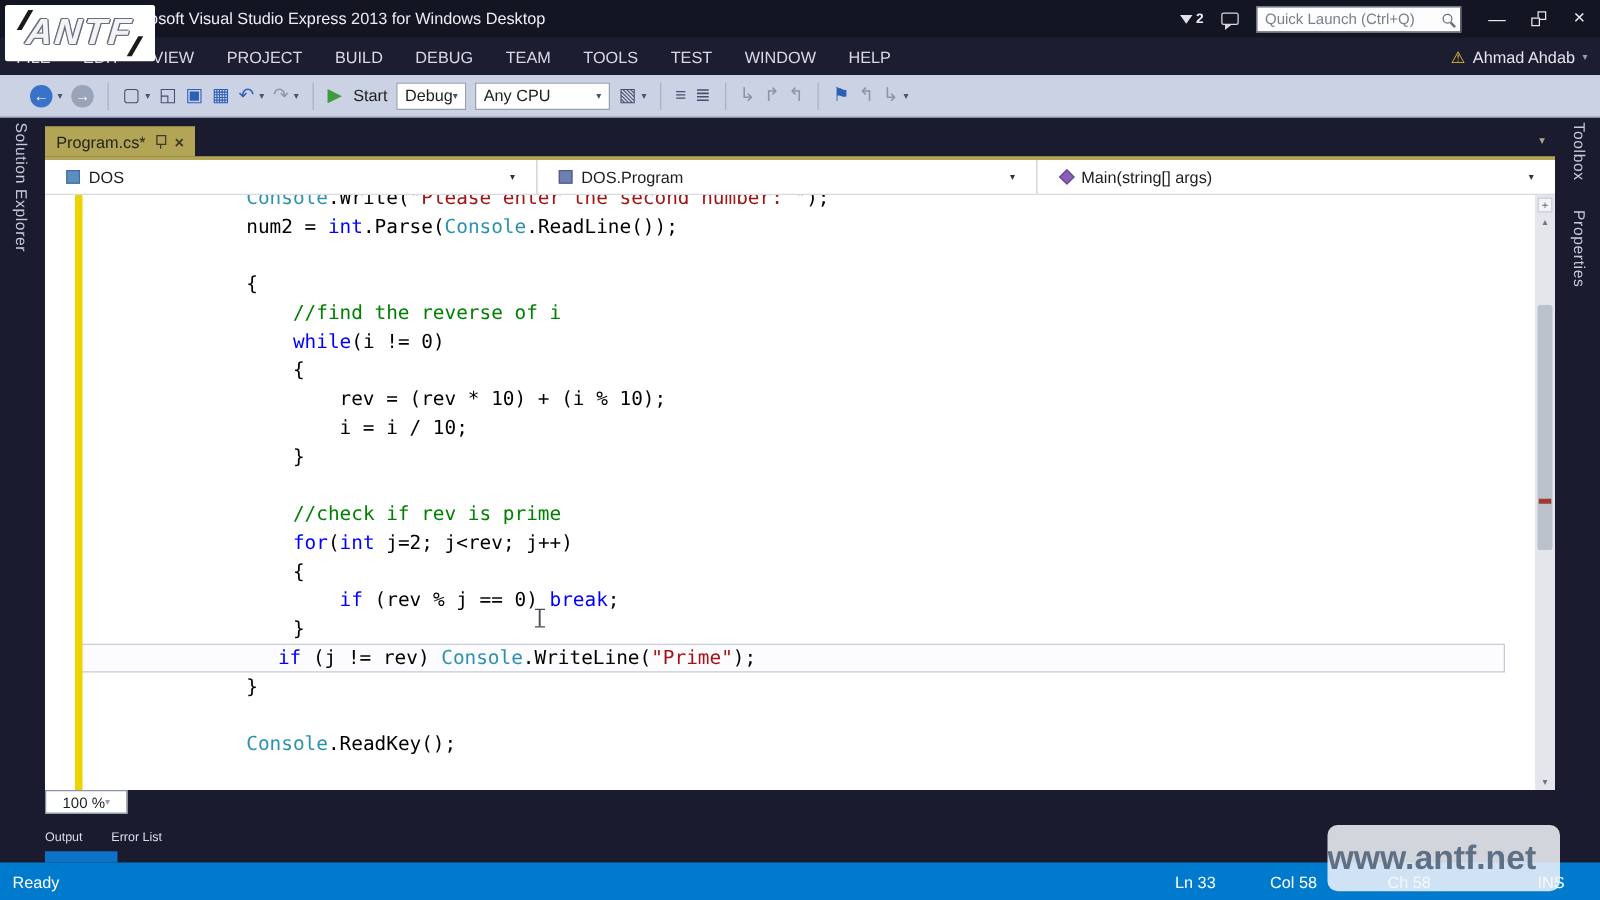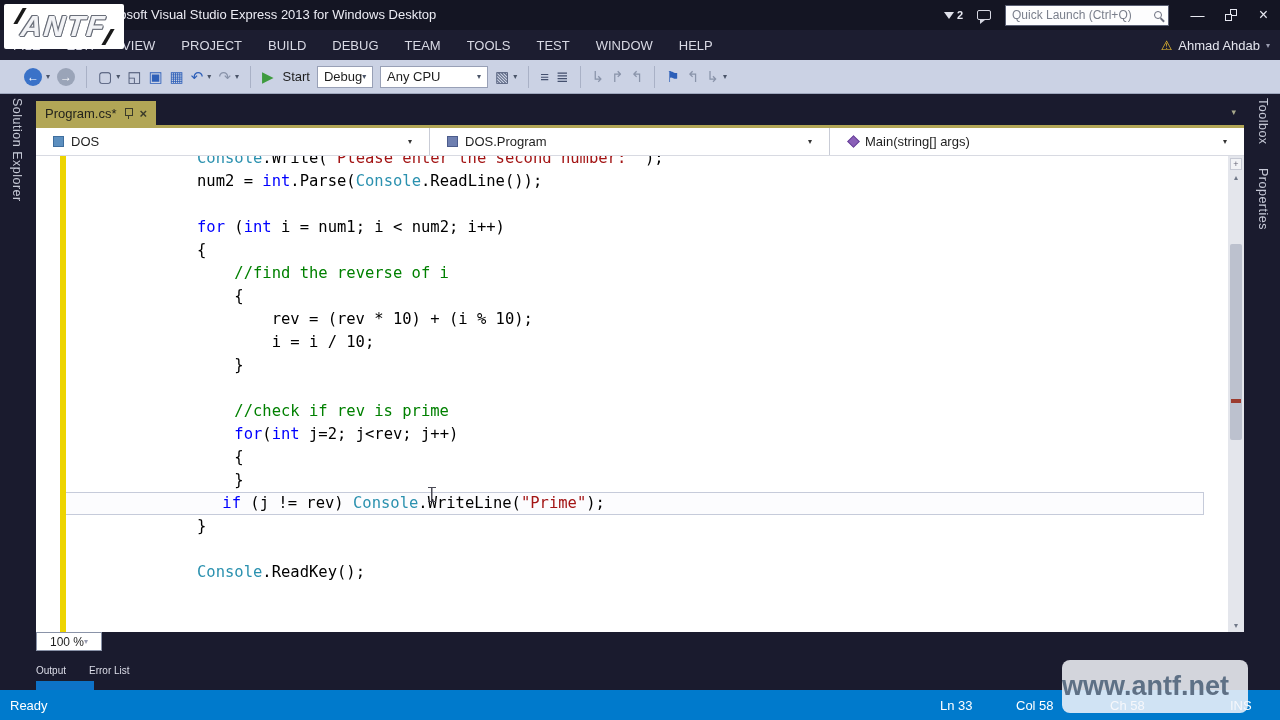--- a/index.html
+++ b/index.html
@@ -224,31 +224,32 @@
       <span class="caret">▾</span>
     </div>
   </div>
 
   <div class="editor">
     <div class="track-bar"></div>
     <div class="code">
         <div class="cl"><span class="tk-p">            </span><span class="tk-t">Console</span><span class="tk-p">.Write(</span><span class="tk-s">"Please enter the second number: "</span><span class="tk-p">);</span></div>
         <div class="cl"><span class="tk-p">            num2 = </span><span class="tk-k">int</span><span class="tk-p">.Parse(</span><span class="tk-t">Console</span><span class="tk-p">.ReadLine());</span></div>
         <div class="cl">&nbsp;</div>
-        <div class="cl"><span class="tk-p">            </span><span class="tk-k">for</span><span class="tk-p"> (</span><span class="tk-k">int</span><span class="tk-p"> i = num1; i &lt; num2; i++)</span></div>
         <div class="cl"><span class="tk-p">            {</span></div>
         <div class="cl"><span class="tk-p">                </span><span class="tk-c">//find the reverse of i</span></div>
+        <div class="cl"><span class="tk-p">                </span><span class="tk-k">while</span><span class="tk-p">(i != 0)</span></div>
         <div class="cl"><span class="tk-p">                {</span></div>
         <div class="cl"><span class="tk-p">                    rev = (rev * 10) + (i % 10);</span></div>
         <div class="cl"><span class="tk-p">                    i = i / 10;</span></div>
         <div class="cl"><span class="tk-p">                }</span></div>
         <div class="cl">&nbsp;</div>
         <div class="cl"><span class="tk-p">                </span><span class="tk-c">//check if rev is prime</span></div>
         <div class="cl"><span class="tk-p">                </span><span class="tk-k">for</span><span class="tk-p">(</span><span class="tk-k">int</span><span class="tk-p"> j=2; j&lt;rev; j++)</span></div>
         <div class="cl"><span class="tk-p">                {</span></div>
+        <div class="cl"><span class="tk-p">                    </span><span class="tk-k">if</span><span class="tk-p"> (rev % j == 0) </span><span class="tk-k">break</span><span class="tk-p">;</span></div>
         <div class="cl"><span class="tk-p">                }</span></div>
         <div class="cl hl"><span class="tk-p">                </span><span class="tk-k">if</span><span class="tk-p"> (j != rev) </span><span class="tk-t">Console</span><span class="tk-p">.WriteLine(</span><span class="tk-s">"Prime"</span><span class="tk-p">);</span></div>
         <div class="cl"><span class="tk-p">            }</span></div>
         <div class="cl">&nbsp;</div>
         <div class="cl"><span class="tk-p">            </span><span class="tk-t">Console</span><span class="tk-p">.ReadKey();</span></div>
       </div>
     <span class="ibeam"></span>
     <div class="vscroll">
       <div class="mapbtn">+</div>
       <div class="scup">▴</div>

